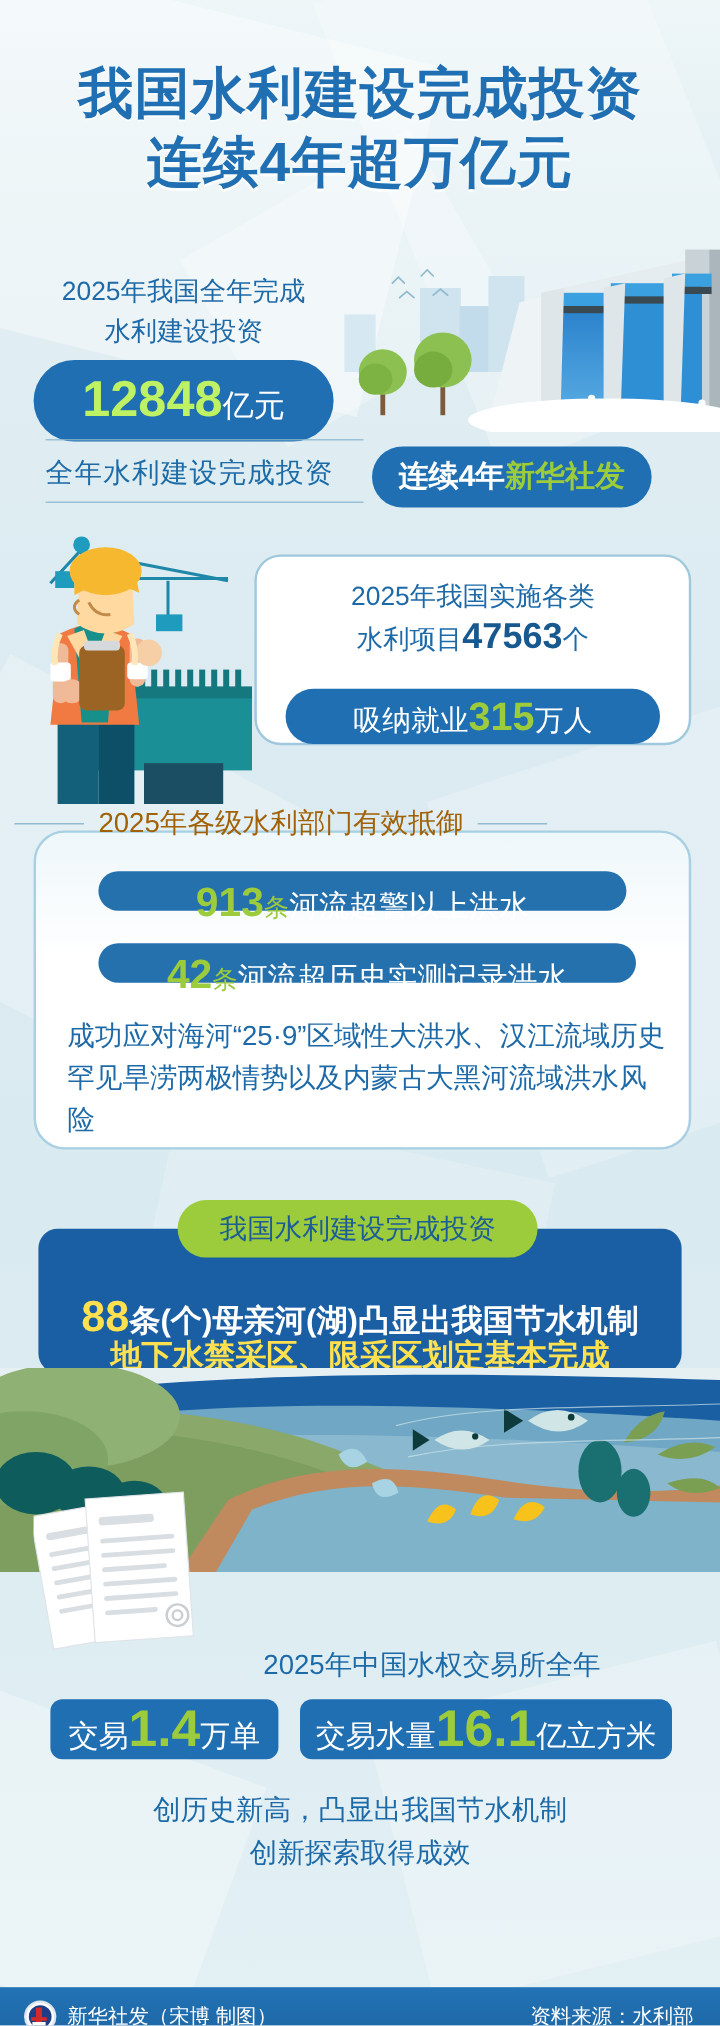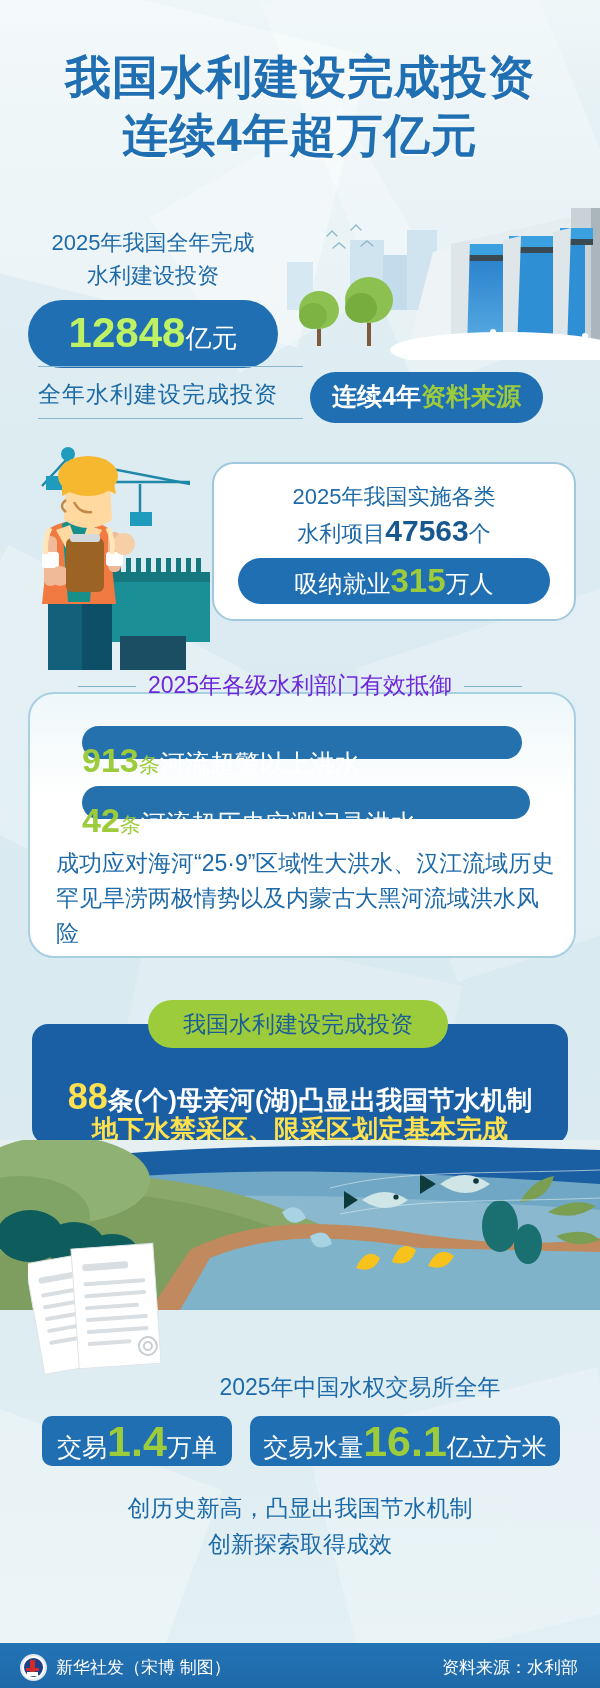--- a/index.html
+++ b/index.html
@@ -50,30 +50,30 @@
   .s2pill{position:absolute;left:310px;top:372px;padding:8px 22px 10px;border-radius:34px;background:#1f6fb2;color:#fff;font-size:25px;font-weight:bold;white-space:nowrap;}
   .s2pill .g{color:#9ccb3b;}
 
   
   .worker{position:absolute;left:20px;top:440px;width:210px;height:230px;}
 
   
   .card-proj{position:absolute;left:212px;top:462px;width:360px;height:155px;background:#ffffff;border:2px solid #9fc8dd;border-radius:22px;}
   .card-proj .t{position:absolute;left:0;top:16px;width:100%;text-align:center;color:#1e6aa8;font-size:22px;line-height:34px;}
   .card-proj .t b{font-size:30px;font-weight:bold;color:#17588f;}
-  .pill-emp{position:absolute;left:24px;top:94px;width:312px;height:46px;border-radius:26px;background:#1f6fb2;color:#fff;font-size:24px;text-align:center;line-height:46px;}
+  .pill-emp{position:absolute;left:24px;top:110px;width:312px;height:46px;border-radius:26px;background:#1f6fb2;color:#fff;font-size:24px;text-align:center;line-height:46px;}
   .pill-emp .g{color:#9ccb3b;font-size:33px;font-weight:bold;}
 
   
-  .flood-head{position:absolute;left:0;top:670px;width:600px;text-align:center;color:#6d28d9;font-size:23px;z-index:3;}
+  .flood-head{position:absolute;left:0;top:670px;width:600px;text-align:left;color:#a16207;font-size:23px;z-index:3;}
   .flood-head .ln{display:inline-block;width:58px;height:1px;background:#7fb0c9;vertical-align:6px;margin:0 12px;}
   .card-flood{position:absolute;left:28px;top:692px;width:544px;height:262px;
     background:linear-gradient(180deg,#eef7fa 0%,#ffffff 40%,#ffffff 100%);
     border:2px solid #a8cfe2;border-radius:26px;}
-  .fp{position:absolute;left:52px;height:33px;border-radius:26px;background:#2571ae;color:#fff;font-size:25px;line-height:68px;text-align:left;}
+  .fp{position:absolute;left:52px;height:33px;border-radius:26px;background:#2571ae;color:#fff;font-size:25px;line-height:52px;text-align:center;}
   .fp .g{color:#9ccb3b;font-weight:bold;font-size:34px;}
   .fp .gs{color:#9ccb3b;font-size:21px;}
   .fp1{top:32px;width:440px;}
   .fp2{top:92px;width:448px;}
   .flood-body{position:absolute;left:26px;top:152px;width:500px;color:#1e6aa8;font-size:23px;line-height:35px;}
 
   
   .eco-pill{position:absolute;left:148px;top:1000px;width:300px;height:48px;border-radius:26px;background:#9ccb3b;color:#1c5d96;font-size:23px;text-align:center;line-height:48px;z-index:4;}
   .eco-panel{position:absolute;left:32px;top:1024px;width:536px;height:120px;background:#1a5ea3;border-radius:16px;}
   .eco-line{position:absolute;left:0;width:536px;text-align:center;color:#ffe14f;font-size:26px;font-weight:bold;white-space:nowrap;}
@@ -88,21 +88,21 @@
   
   .docs{position:absolute;left:28px;top:1240px;width:140px;height:160px;}
   .trade-title{position:absolute;left:140px;top:1372px;width:440px;text-align:center;color:#1d6aa8;font-size:23px;}
   .tp{position:absolute;height:50px;border-radius:10px;background:#1f6fb2;color:#fff;font-size:25px;line-height:50px;text-align:center;}
   .tp .g{color:#9ccb3b;font-weight:bold;font-size:43px;}
   .tp1{left:42px;top:1416px;width:190px;}
   .tp2{left:250px;top:1416px;width:310px;}
   .trade-note{position:absolute;left:40px;top:1490px;width:520px;text-align:center;color:#1d6aa8;font-size:23px;line-height:36px;}
 
   
-  .footer{position:absolute;left:0;bottom:0;width:600px;height:45px;background:linear-gradient(180deg,#2273b5 0%,#1f69a8 100%);}
+  .footer{position:absolute;left:0;bottom:0;width:600px;height:32px;background:linear-gradient(180deg,#2273b5 0%,#1f69a8 100%);}
   .footer .left{position:absolute;left:20px;top:0;height:48px;display:flex;align-items:center;gap:9px;color:#fff;font-size:17px;}
   .footer .right{position:absolute;right:22px;top:0;height:48px;display:flex;align-items:center;color:#fff;font-size:17px;}
   .logo{width:23px;height:23px;border-radius:50%;background:#fff;border:2px solid #dfe6ee;position:relative;overflow:hidden;}
   .logo .in{position:absolute;inset:2px;border-radius:50%;background:#1c3f86;}
   .logo .g1{position:absolute;left:8px;top:4px;width:5px;height:13px;background:#d32a2a;}
   .logo .g2{position:absolute;left:4px;top:12px;width:13px;height:3px;background:#d32a2a;}
   .logo .g3{position:absolute;left:5px;top:16px;width:11px;height:4px;background:#fff;}
 </style>
 </head>
 <body>
@@ -185,21 +185,21 @@
     <div class="l">水利建设投资</div>
     <div class="big-pill">
       <span class="num-green num-g-xl">12848</span><span class="unit-w">亿元</span>
     </div>
   </div>
 
   <div class="rule" style="left:38px;top:366px;width:265px;"></div>
   <div class="rule" style="left:38px;top:418px;width:265px;"></div>
   <div class="s2label">全年水利建设完成投资</div>
   <div class="s2pill">
-    <span>连续4年</span><span class="g">资料来源</span>
+    <span>连续4年</span><span class="g">新华社发</span>
   </div>
 
   <div class="worker">
     <svg width="210" height="230" viewBox="0 0 210 230">
       <g stroke="#1f87a8" stroke-width="2.5" fill="none">
         <path d="M48 18 L48 118"></path>
           <path d="M30 42 L170 42"></path>
         <path d="M22 46 L46 20 L170 44"></path>
         <rect x="26" y="36" width="16" height="14" fill="#1f9cbd" stroke="none"></rect>
         <path d="M120 44 L120 76"></path>

